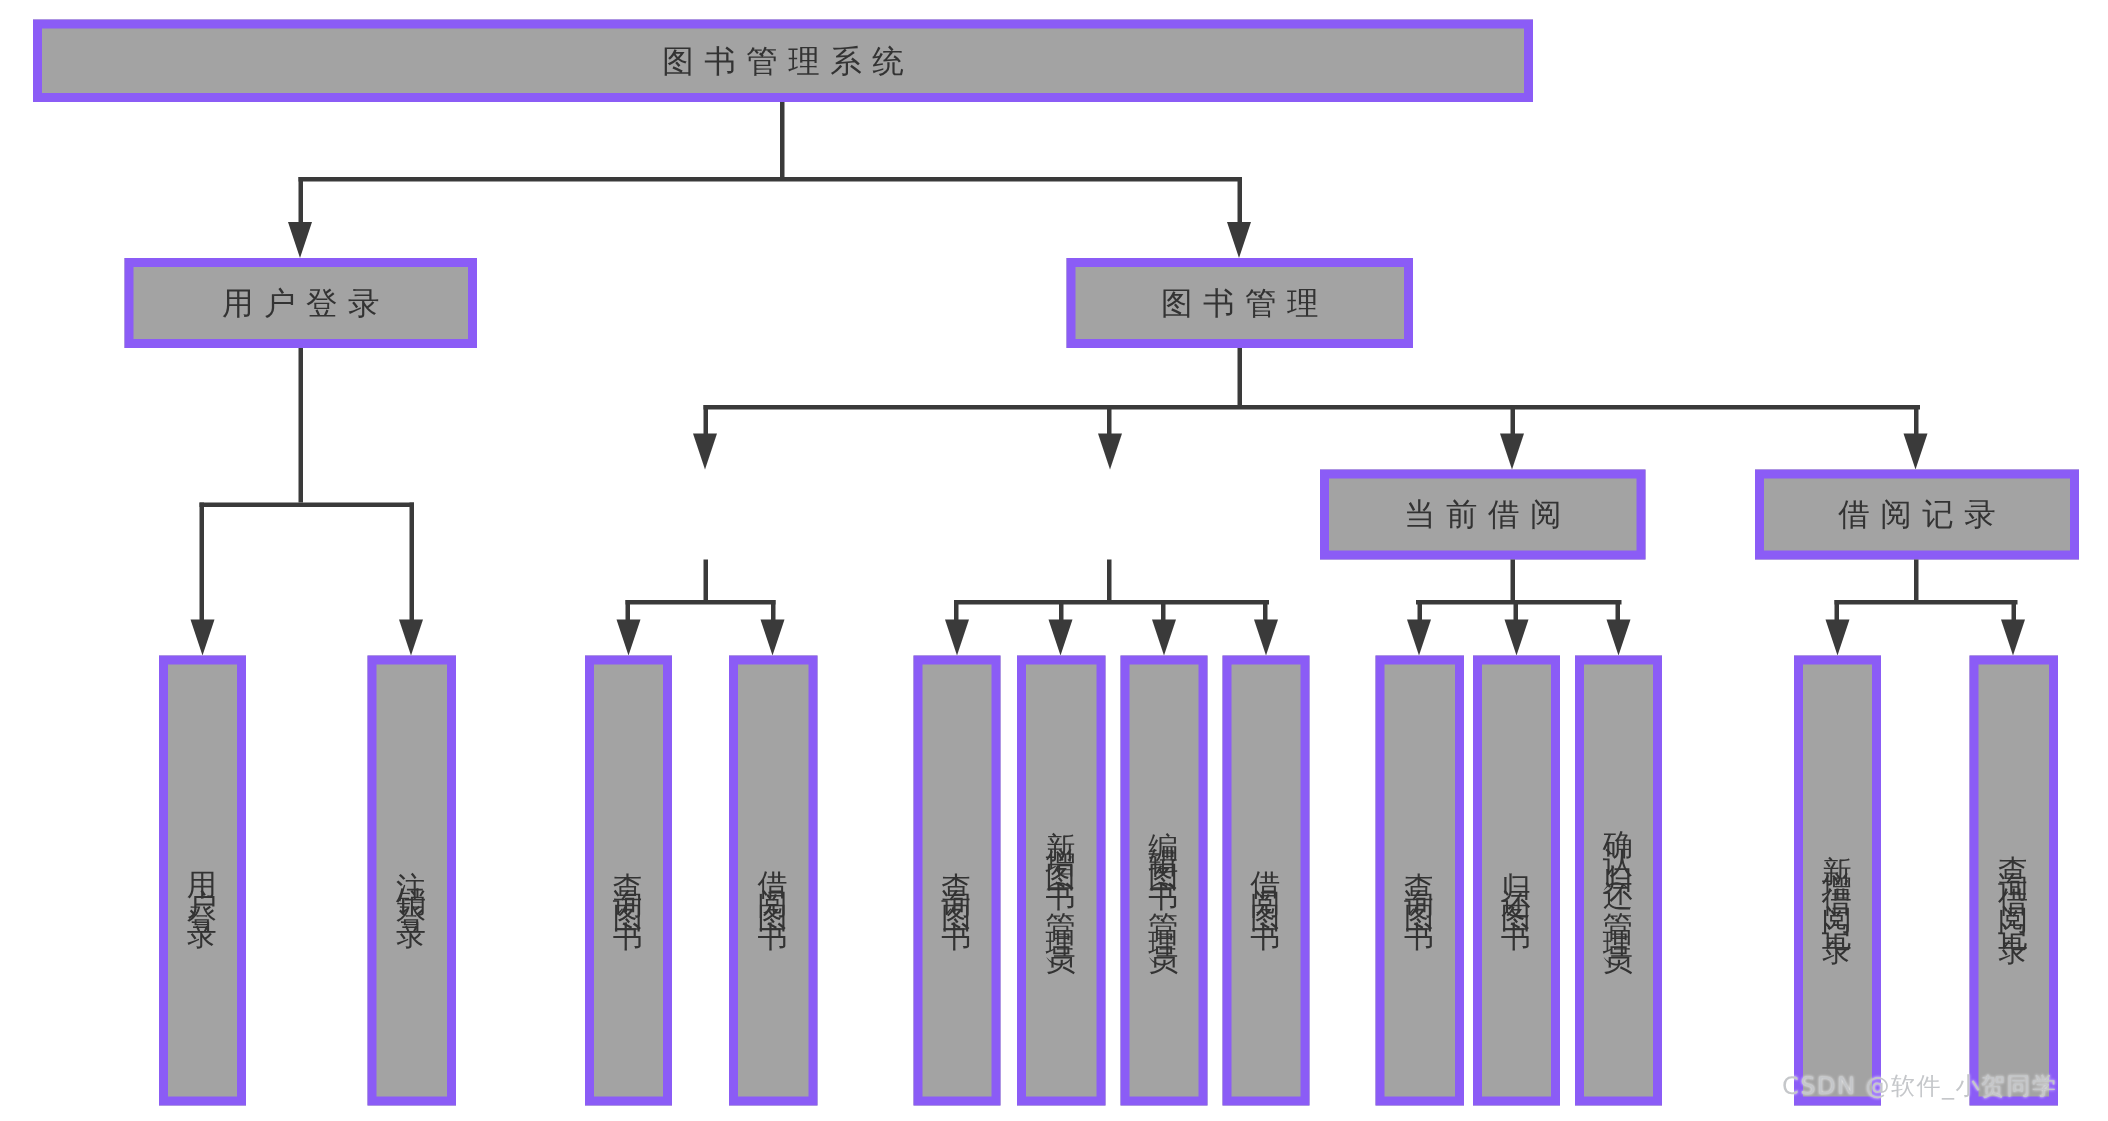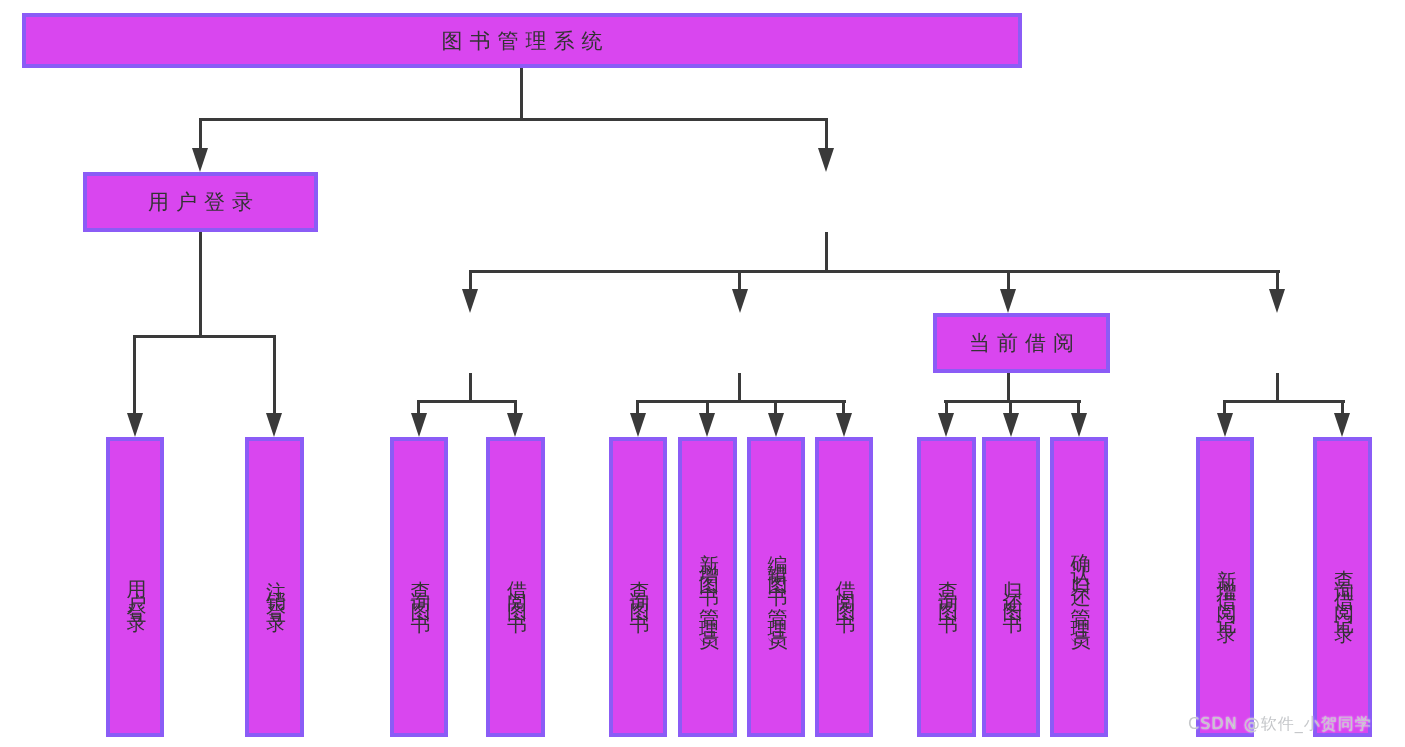--- a/index.html
+++ b/index.html
@@ -2,23 +2,23 @@
 <html><head>
 <meta charset="utf-8">
 <style>
   html,body { margin:0; padding:0; background:#ffffff; }
   .canvas {
     position:relative; width:1405px; height:747px; background:#ffffff;
     font-family:"DejaVu Sans","Liberation Sans",sans-serif; color:#333333;
     overflow:hidden;
   }
   .node {
-    position:absolute; box-sizing:border-box; background:#d946ef;
-    border:4px solid #8b5cf6;
-    display:flex; align-items:center; justify-content:center;font-family:Liberation Mono, monospace;
+    position:absolute; box-sizing:border-box; background:#a3a3a3;
+    border:6px solid #8b5cf6;
+    display:flex; align-items:center; justify-content:center;
   }
   .hnode .lbl { font-size:21px; letter-spacing:7px; text-indent:7px; white-space:nowrap; }
   .vnode .lbl {
     writing-mode:vertical-rl; text-orientation:mixed;
     font-size:20px; letter-spacing:11px; line-height:1.1; white-space:nowrap;
   }
   .line { position:absolute; background:#3a3a3a; }
   .arrow {
     position:absolute; width:0; height:0;
     border-left:8px solid transparent; border-right:8px solid transparent;
@@ -42,41 +42,47 @@
   <div class="line" style="left:520px;top:68px;width:3px;height:50px"></div>
   <div class="line" style="left:199px;top:118px;width:629px;height:3px"></div>
   <div class="line" style="left:199px;top:118px;width:3px;height:32px"></div>
   <div class="arrow" style="left:192px;top:148px"></div>
   <div class="line" style="left:825px;top:118px;width:3px;height:32px"></div>
   <div class="arrow" style="left:818px;top:148px"></div>
 
   <div class="node hnode" style="left:83px;top:172px;width:235px;height:60px">
     <span class="lbl">用户登录</span>
   </div>
+  <div class="node hnode" style="left:711px;top:172px;width:231px;height:60px">
+    <span class="lbl">图书管理</span>
+  </div>
 
   <div class="line" style="left:199px;top:232px;width:3px;height:103px"></div>
   <div class="line" style="left:133px;top:335px;width:143px;height:3px"></div>
   <div class="line" style="left:133px;top:335px;width:3px;height:80px"></div>
   <div class="arrow" style="left:127px;top:413px"></div>
   <div class="line" style="left:273px;top:335px;width:3px;height:80px"></div>
   <div class="arrow" style="left:266px;top:413px"></div>
 
   <div class="line" style="left:825px;top:232px;width:3px;height:38px"></div>
   <div class="line" style="left:469px;top:270px;width:811px;height:3px"></div>
   <div class="line" style="left:469px;top:270px;width:3px;height:21px"></div>
   <div class="arrow" style="left:462px;top:289px"></div>
   <div class="line" style="left:738px;top:270px;width:3px;height:21px"></div>
   <div class="arrow" style="left:732px;top:289px"></div>
   <div class="line" style="left:1007px;top:270px;width:3px;height:21px"></div>
   <div class="arrow" style="left:1000px;top:289px"></div>
   <div class="line" style="left:1276px;top:270px;width:3px;height:21px"></div>
   <div class="arrow" style="left:1269px;top:289px"></div>
 
-  <div class="node hnode" style="left:933px;top:313px;width:177px;height:60px">
+  <div class="node hnode" style="left:880px;top:313px;width:217px;height:60px">
     <span class="lbl">当前借阅</span>
+  </div>
+  <div class="node hnode" style="left:1170px;top:313px;width:216px;height:60px">
+    <span class="lbl">借阅记录</span>
   </div>
 
   <div class="line" style="left:469px;top:373px;width:3px;height:27px"></div>
   <div class="line" style="left:417px;top:400px;width:100px;height:3px"></div>
   <div class="line" style="left:417px;top:400px;width:3px;height:15px"></div>
   <div class="arrow" style="left:411px;top:413px"></div>
   <div class="line" style="left:514px;top:400px;width:3px;height:15px"></div>
   <div class="arrow" style="left:507px;top:413px"></div>
 
   <div class="line" style="left:738px;top:373px;width:3px;height:27px"></div>

